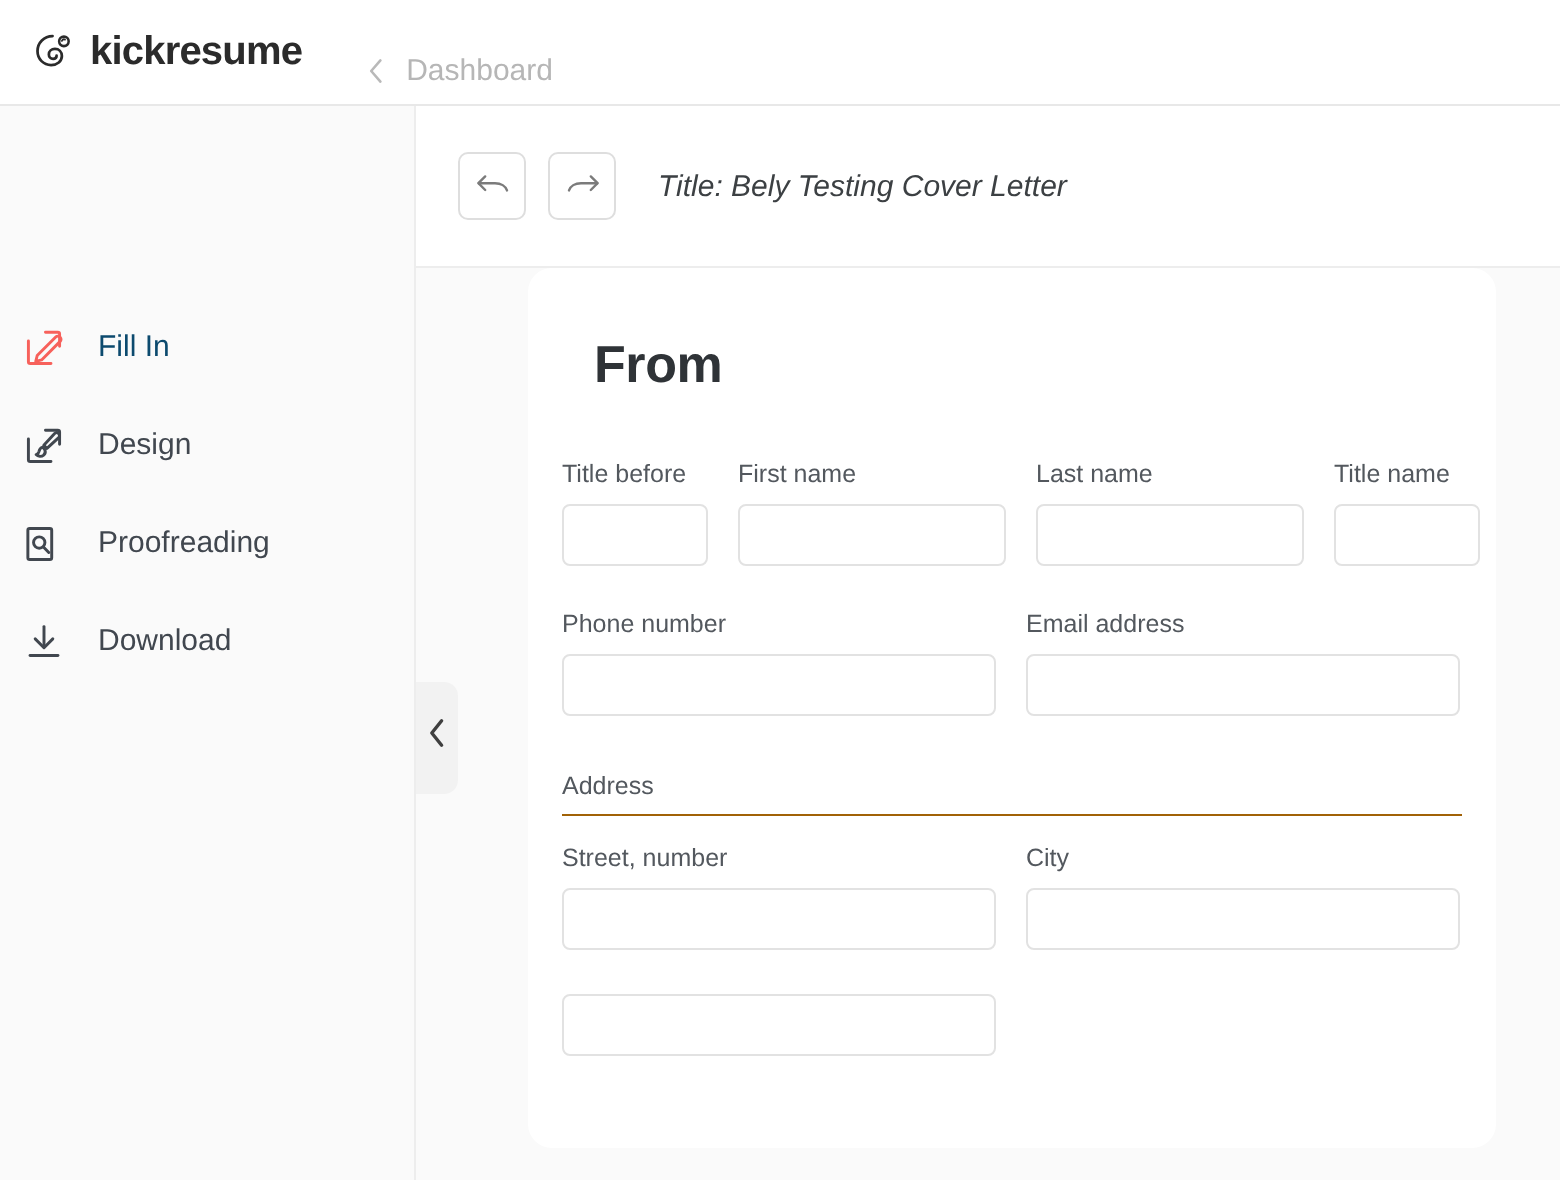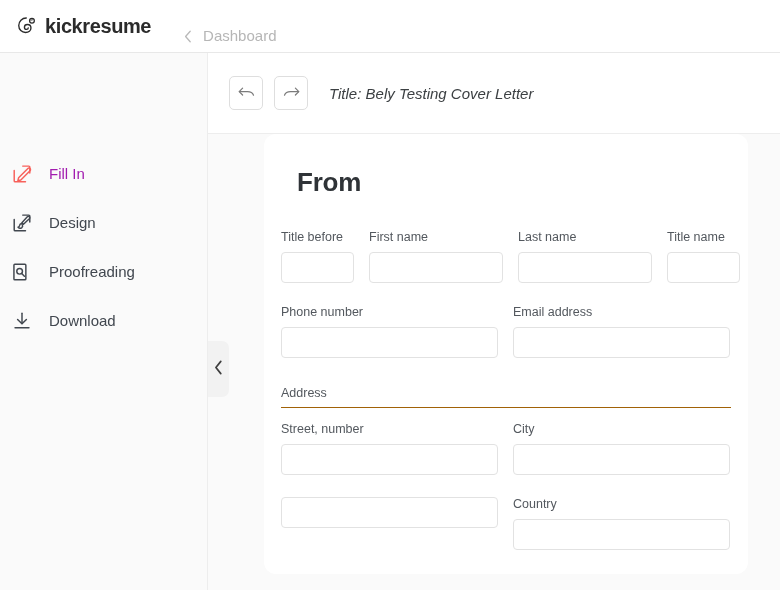--- a/index.html
+++ b/index.html
@@ -114,21 +114,21 @@
     height: 22px;
     display: block;
     flex: 0 0 22px;
   }
 
   .nav-label {
     font-size: 15px;
     color: inherit;
   }
 
-  .nav-item.active .nav-label { color: #a21caf; }
+  .nav-item.active .nav-label { color: #0c4a6e; }
 
   
   .content {
     flex: 1 1 auto;
     position: relative;
     display: flex;
     flex-direction: column;
     min-width: 0;
     background: #ffffff;
   }
@@ -413,24 +413,20 @@
               <div class="field">
                 <label class="field-label">City</label>
                 <input class="field-input w-half" type="text" value="" style="">
               </div>
             </div>
 
             <div class="field-row row-gap-lg">
               <div class="field">
                 <input class="field-input w-half" type="text" value="" style="">
               </div>
-              <div class="field">
-                <label class="field-label">Country</label>
-                <input class="field-input w-half" type="text" value="" style="">
-              </div>
             </div>
           </div>
 
         </div>
       </div>
 
     </div>
   </div>
 </div>
 

